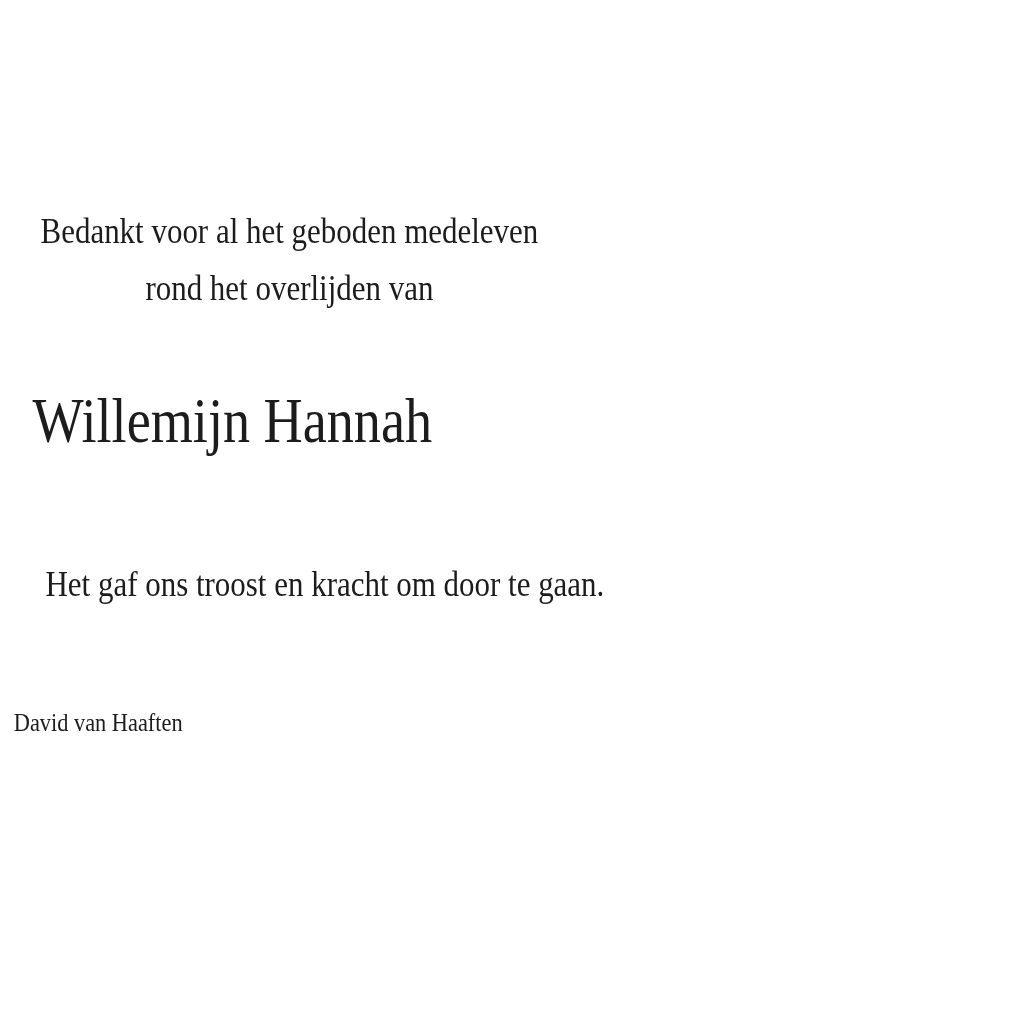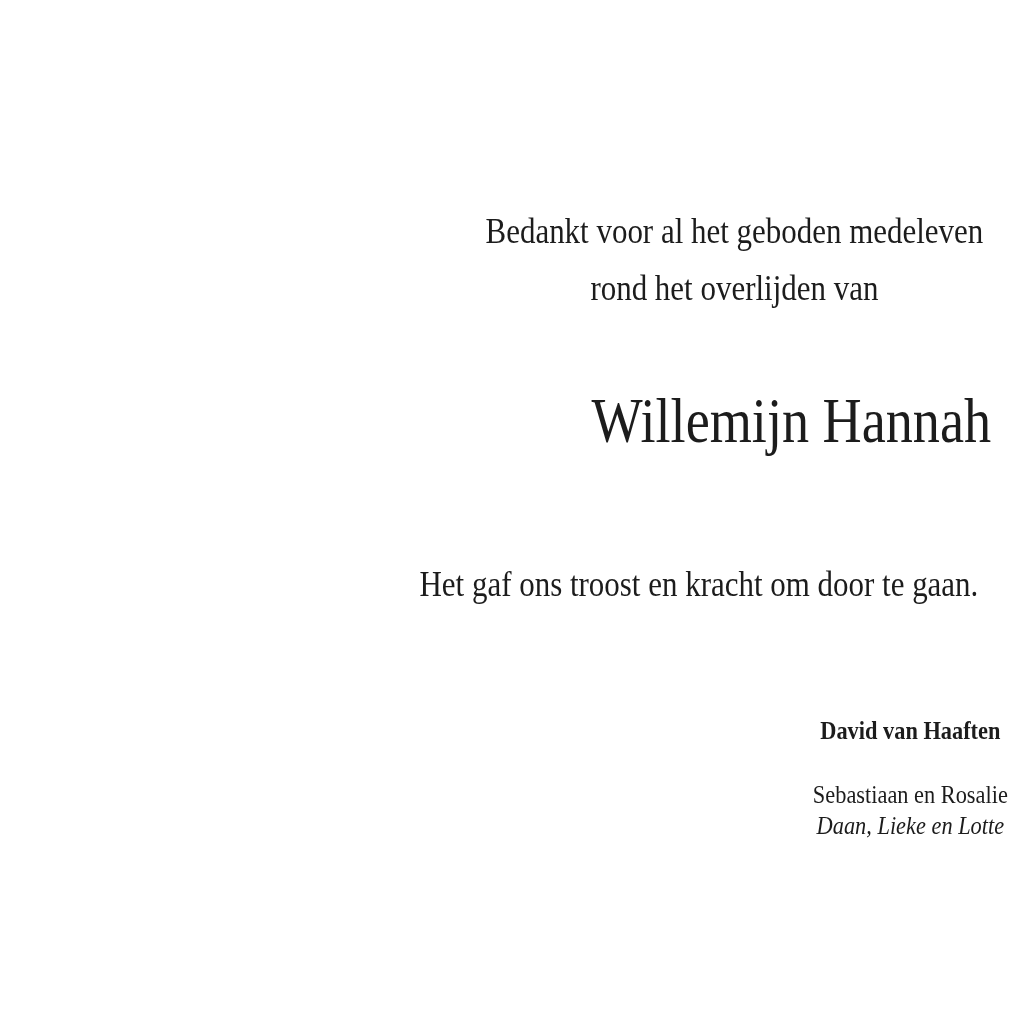--- a/index.html
+++ b/index.html
@@ -12,21 +12,21 @@
     background: var(--page-bg, #ffffff);
     color: var(--text-color, #1c1c1c);
     font-family: "Liberation Serif", "DejaVu Serif", serif;
     overflow: hidden;
   }
   .card {
     width: 1024px;
     height: 720px;
     display: flex;
     flex-direction: column;
-    align-items: flex-end;
+    align-items: flex-start;
     text-align: center;
   }
   
   .cond {
     transform: scaleX(0.86);
     transform-origin: 50% 50%;
     white-space: nowrap;
   }
   .intro {
     margin-top: 203px;
@@ -49,22 +49,21 @@
   }
   .signatories {
     margin-top: 98px;
     font-size: 26px;
     line-height: 31px;
   }
   .signatory-group {
     margin-top: 33px;
   }
   .signatory-group:first-child {
-    margin-top: 8px;
-    font-weight: bold;
+    margin-top: 0;
   }
   .signatory-group p {
     margin: 0;
   }
   .italic {
     font-style: italic;
   }
 </style>
 </head>
 <body style="--page-bg: #ffffff; --text-color: #1c1c1c;">
@@ -80,20 +79,16 @@
 
   <p class="comfort cond">Het gaf ons troost en kracht om door te gaan.</p>
 
   <div class="signatories">
 
     <div class="signatory-group">
       <p class="cond">David van Haaften</p>
     </div>
 
 
-    <div class="signatory-group">
-      <p class="cond">Sebastiaan en Rosalie</p>
-      <p class="cond italic">Daan, Lieke en Lotte</p>
-    </div>
 
   </div>
 
 </div>
 
 </body></html>

